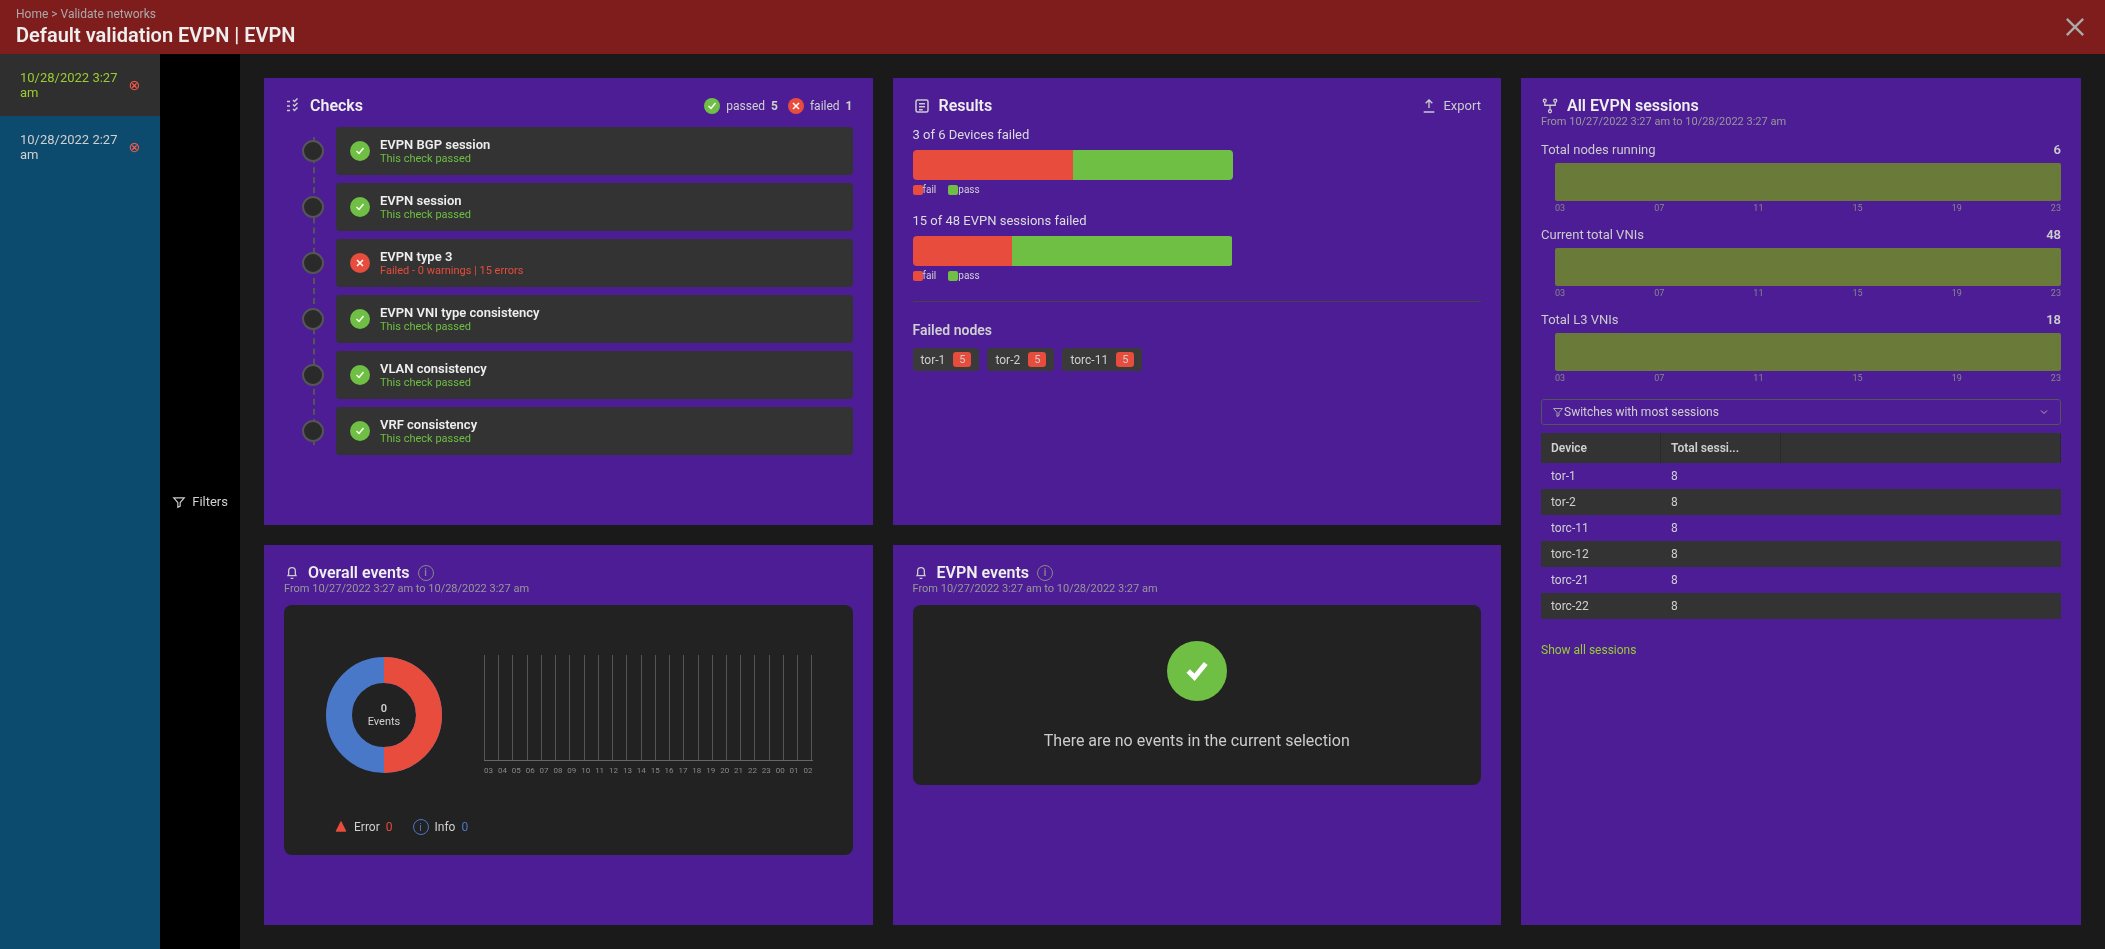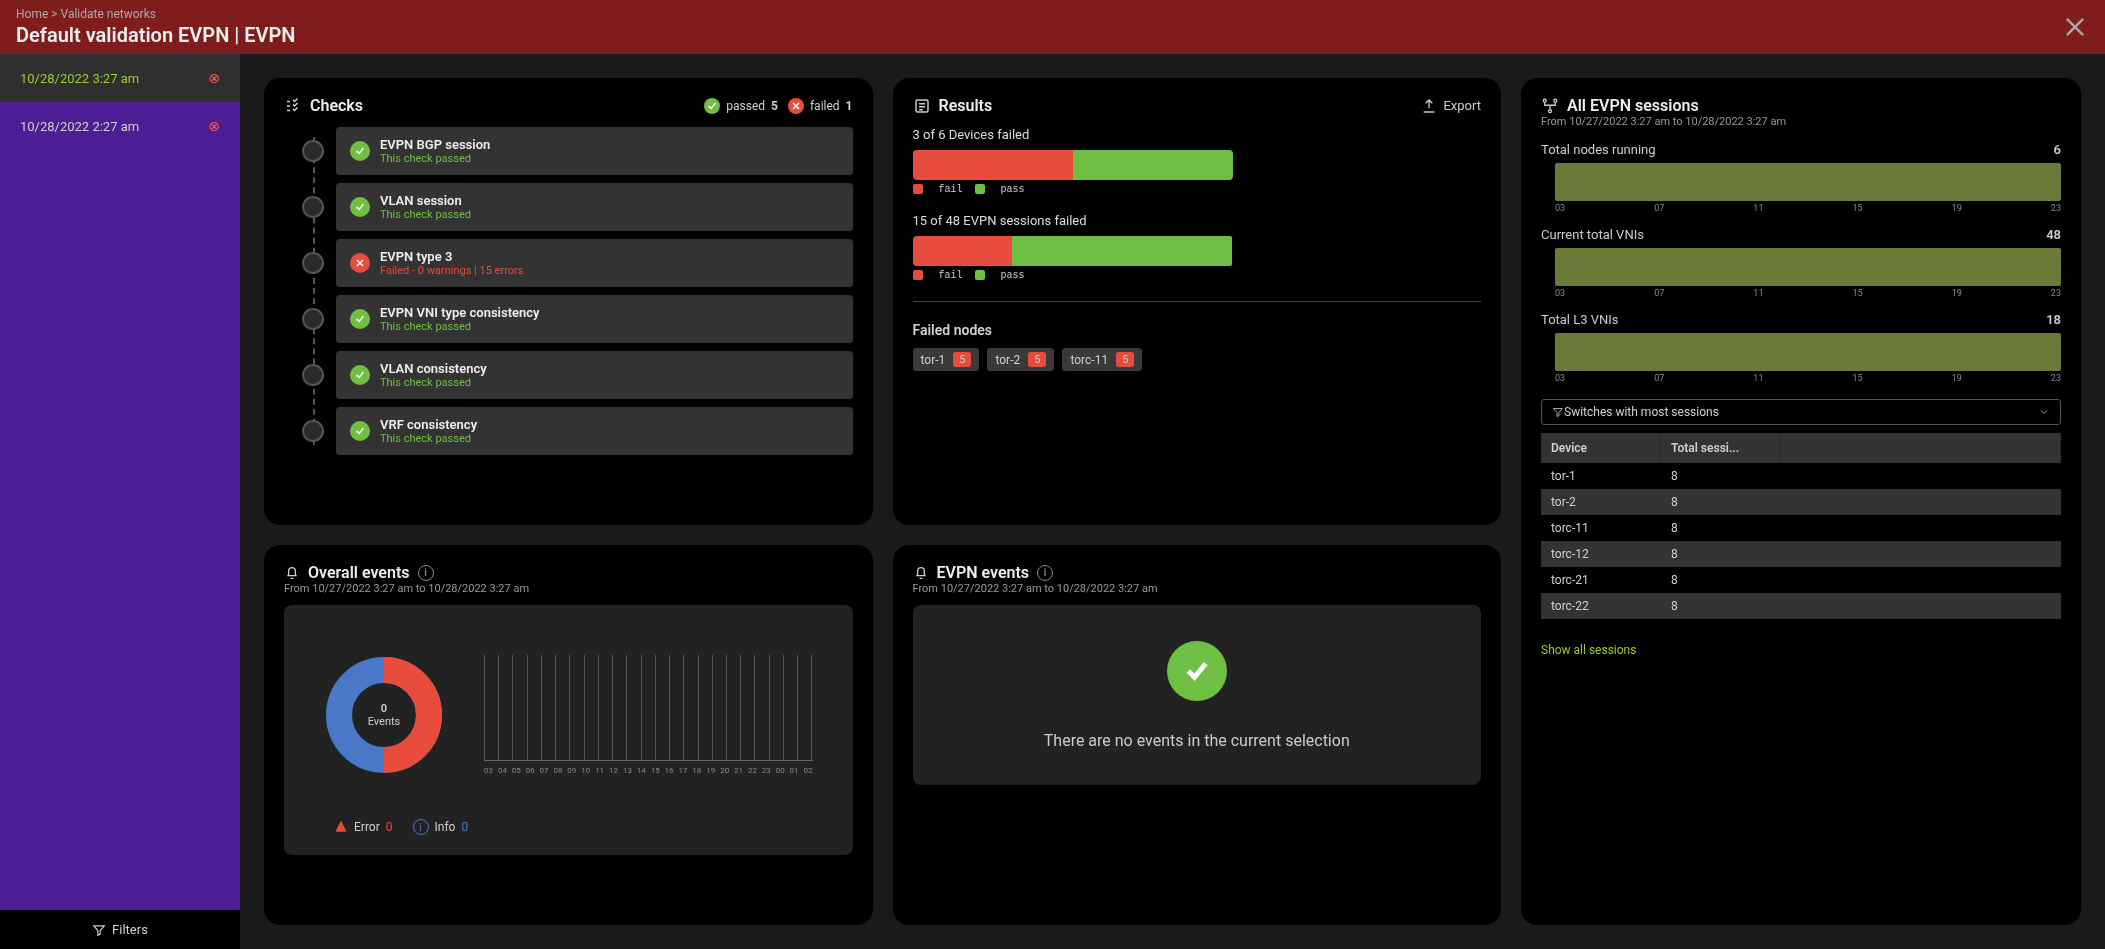--- a/index.html
+++ b/index.html
@@ -17,49 +17,49 @@
     display: flex;
     justify-content: space-between;
     align-items: center;
     height: 54px;
   }
   .breadcrumb { font-size: 12px; color: #aaa; }
   .breadcrumb a { color: #aaa; cursor: pointer; }
   .page-title { font-size: 20px; font-weight: 600; color: #eee; margin-top: 2px; }
   .close-x { font-size: 28px; color: #aaa; cursor: pointer; stroke-width:2; }
   .main { display: flex; height: calc(100% - 54px); }
-  .sidebar { width: 240px; background: #4c1d95; display: flex; flex-direction: column; }
+  .sidebar { width: 240px; background: #0c4a6e; display: flex; }
   .ts-item { padding: 16px 20px; display: flex; justify-content: space-between; align-items: center; cursor: pointer; font-size: 13px;}
   .ts-item.active { background: #2f2f2f; color: #9acd32; }
   .remove-icon { color: #ff5a4d; font-size: 14px; }
   .sidebar-filler { flex: 1; }
   .filters-footer { background: #000; padding: 12px; text-align: center; cursor: pointer; font-size: 13px; display:flex; justify-content:center; gap:6px; align-items:center;}
   .content { flex: 1; display: grid; grid-template-columns: 1fr 1fr 560px; grid-template-rows: auto auto; gap: 20px; padding: 24px; overflow: hidden;}
-  .panel { background: #000000; border-radius: 16px; padding: 18px 20px; }
+  .panel { background: #4c1d95; border-radius: 0; padding: 18px 20px; }
   .panel-header { display: flex; justify-content: space-between; align-items: center; margin-bottom: 12px; }
   .panel-title { font-size: 16px; font-weight: 600; color: #eee; display:flex; align-items:center; gap:8px;}
   .panel-sub { font-size: 11px; color: #999; }
   .check-list { display: flex; flex-direction: column; gap: 8px; position:relative; }
   .check-row { display:flex; align-items:center; gap:12px; }
   .timeline-dot { width:22px; height:22px; border:2px solid #555; border-radius:50%; flex:none; background:#2a2a2a; z-index:1;}
   .timeline-line{ position:absolute; left:29px; top:10px; bottom:10px; width:0; border-left:2px dashed #555; }
   .check-card { flex:1; background: #333; border-radius: 4px; padding: 10px 14px; }
   .check-card.fail .status-circle{ background:#e74c3c; }
   .status-circle { width:20px;height:20px;border-radius:50%; background:#6fbf44; display:flex; align-items:center;justify-content:center; }
   .status-circle svg{ width:12px;height:12px;stroke:#fff; fill:none; stroke-width:3;}
   .check-title{ font-size:13px; font-weight:600; color:#eee;}
   .check-msg{ font-size:11px; color:#6fbf44;}
   .check-msg.fail{ color:#e74c3c;}
   .flexrow{ display:flex; align-items:center; gap:10px;}
   .pill{ display:flex; align-items:center; gap:6px; font-size:12px;}
   .progress-bar{ height:30px; border-radius:4px; overflow:hidden; display:flex; max-width:320px;}
   .pb-fail{ background:#e74c3c;}
   .pb-pass{ background:#6fbf44;}
   .legend{ display:flex; gap:12px; font-size:10px; margin-top:4px;}
-  .legend span{ display:flex;align-items:flex-start;gap:16px;font-family:Liberation Mono, monospace;}
+  .legend span{ display:flex;align-items:flex-end;gap:0;}
   .legend i{ width:10px;height:10px;border-radius:2px;display:inline-block;}
   .results-text{ font-size:13px; color:#ddd; margin-bottom:8px;}
   .divider{ height:1px; background:#444; margin:20px 0;}
   .failed-nodes-title{ font-size:14px; font-weight:600; margin-bottom:10px;}
   .node-badge{ background:#3a3a3a; border-radius:3px; padding:4px 8px; font-size:12px; display:inline-flex; align-items:center; gap:8px; margin-right:8px; cursor:pointer;}
   .node-badge .count{ background:#e74c3c; border-radius:3px; padding:1px 6px; font-size:11px;}
   .sparkline{ height:38px; background:#6a7a39; border-radius:2px; position:relative; margin-top:6px; margin-left:14px;}
   .spark-ticks{ display:flex; justify-content:space-between; font-size:9px; color:#888; margin-top:2px; margin-left:14px;}
   .stat-row{ display:flex; justify-content:space-between; font-size:13px; color:#ccc; margin-top:14px;gap:15px;}
   .stat-val{ font-weight:600;}
@@ -184,21 +184,21 @@
           <div class="check-row">
     <div class="timeline-dot"></div>
     <div class="check-card ">
       <div class="flexrow">
         <span class="status-circle">
           <svg viewBox="0 0 24 24">
                     <path d="M5 12l5 5 9-11"></path>
                   </svg>
         </span>
         <div>
-          <div class="check-title">VLAN session</div>
+          <div class="check-title">EVPN session</div>
           <div class="check-msg ">This check passed</div>
         </div>
       </div>
     </div>
           </div>
           <div class="check-row">
     <div class="timeline-dot"></div>
     <div class="check-card fail">
       <div class="flexrow">
         <span class="status-circle">

